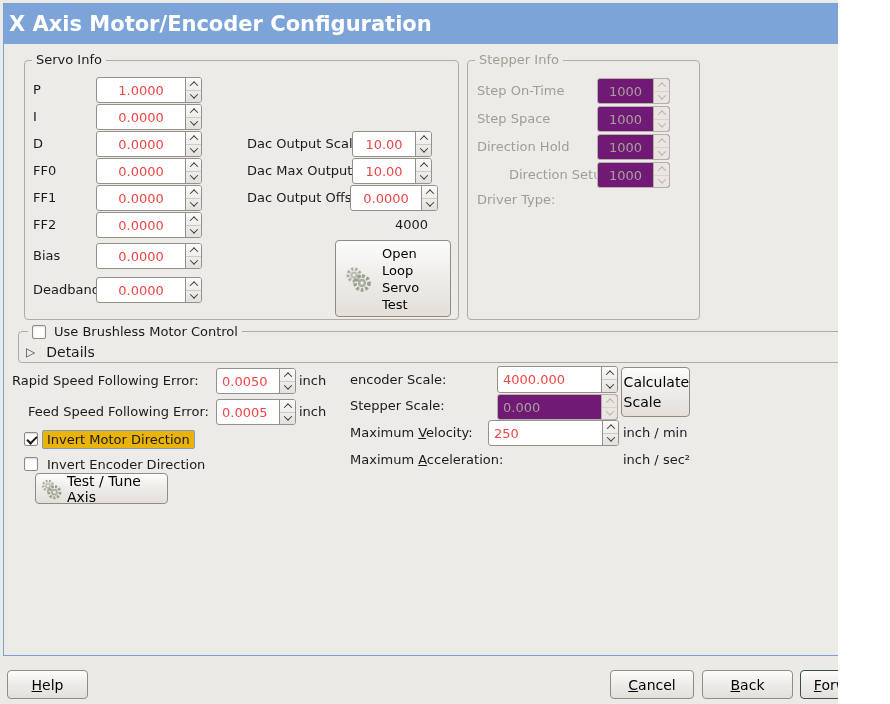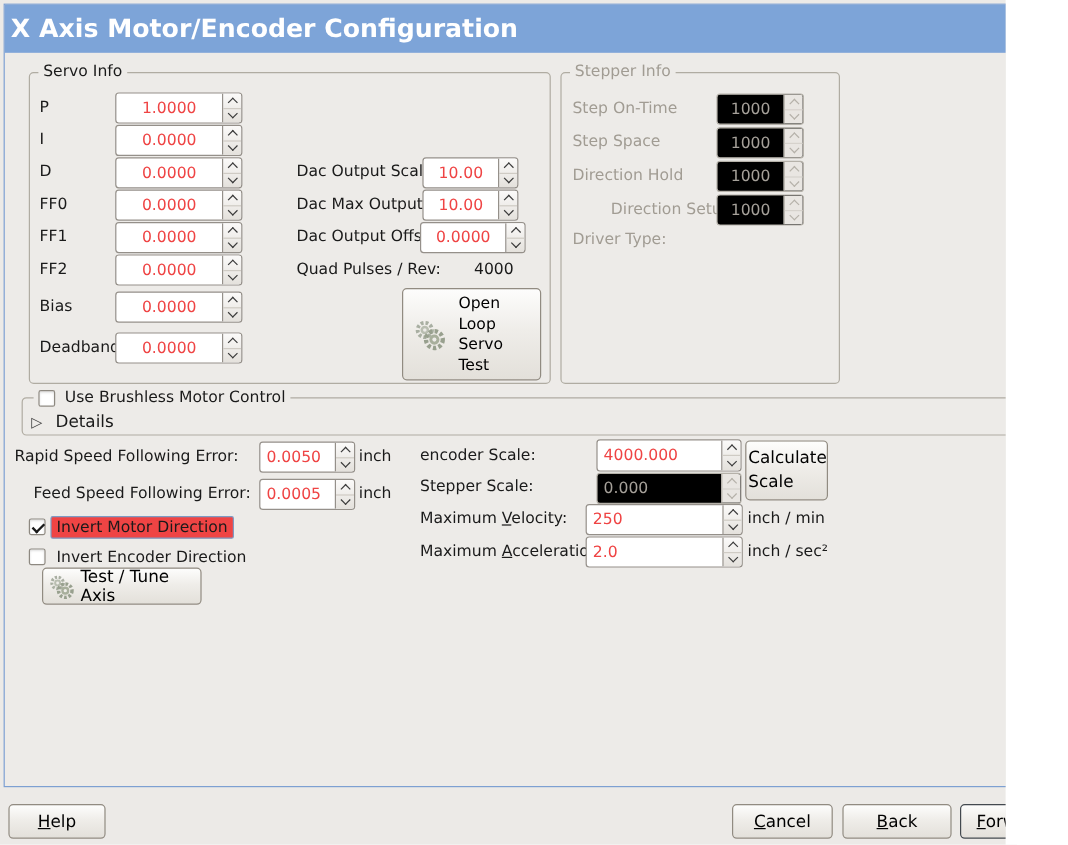--- a/index.html
+++ b/index.html
@@ -25,21 +25,21 @@
   .spinbox{position:absolute;display:flex;background:#ffffff;border:1px solid #95908A;border-radius:3px;overflow:hidden;box-sizing:border-box;}
   .spinbox input{flex:1;min-width:0;border:none;outline:none;background:transparent;margin:0;padding:0 5px;
     font-family:"DejaVu Sans","Liberation Sans",sans-serif;font-size:13px;color:#ef4444;}
   .spinbox.center input{text-align:center;}
   .spin{width:15px;display:flex;flex-direction:column;border-left:1px solid #95908A;background:linear-gradient(#FBFAF9,#E4E1DC);}
   .spin-btn{flex:1;display:flex;align-items:center;justify-content:center;cursor:default;}
   .spin-btn.up{border-bottom:1px solid #CFCBC4;}
   .caret{display:block;width:5px;height:5px;border-left:1.6px solid #3A3A3A;border-top:1.6px solid #3A3A3A;}
   .caret.up{transform:rotate(45deg) translate(1px,1px);}
   .caret.down{transform:rotate(225deg) translate(1px,1px);}
-  .spinbox.disabled{background:#000000;border-color:#B5B1A9;}
+  .spinbox.disabled{background:#701a75;border-color:#B5B1A9;}
   .spinbox.disabled input{color:#A6A19A;}
   .spinbox.disabled .spin{background:#E9E6E2;border-left-color:#B5B1A9;}
   .spinbox.disabled .spin-btn.up{border-bottom-color:#D6D2CC;}
   .spinbox.disabled .caret{border-color:#B5B1A9;}
 
   
   .btn{position:absolute;box-sizing:border-box;background:linear-gradient(#FDFDFC,#EFEDE9 45%,#E3E0DA);
     border:1px solid #918B81;border-radius:4px;display:flex;align-items:center;justify-content:center;
     font-size:14px;color:#000;cursor:default;}
   .btn.focus{border-color:#43494F;}
@@ -48,21 +48,21 @@
   
   .combo{position:absolute;box-sizing:border-box;display:flex;align-items:center;background:#E9E6E2;
     border:1px solid #B5B1A9;border-radius:3px;color:#A6A19A;}
   .combo .combo-text{flex:1;padding-left:8px;}
   .combo .combo-arrows{width:18px;align-self:stretch;border-left:1px solid #C9C5BE;display:flex;flex-direction:column;align-items:center;justify-content:center;gap:2px;}
   .combo .caret{width:4px;height:4px;border-color:#B5B1A9;}
 
   
   .checkbox{position:relative;width:14px;height:14px;box-sizing:border-box;background:#fff;border:1px solid #8E8981;border-radius:2px;box-shadow:inset 0 1px 2px rgba(0,0,0,0.15);flex:none;}
   .checkbox .checkmark{position:absolute;left:2px;top:3px;width:8px;height:4px;border-left:2px solid #1a1a1a;border-bottom:2px solid #1a1a1a;transform:rotate(-45deg);}
-  .hl{background:#ef4444;border:1px solid #7D9BC4;border-radius:2px;padding:1px 4px;}
+  .hl{background:#eab308;border:1px solid #7D9BC4;border-radius:2px;padding:1px 4px;}
 
   .flexrow{position:absolute;display:flex;align-items:center;}
   .expander-arrow{font-size:12px;color:#444;}
   .gear-icon{flex:none;}
 </style>
 </head>
 <body>
 
 <div class="window">
 
@@ -169,21 +169,20 @@
         </div>
         <div class="spin-btn">
           <i class="caret down"></i>
         </div>
       </div>
   </div>
 
   <span class="lbl lh26" style="left:247px;top:131px;">Dac Output Scale:</span>
   <span class="lbl lh26" style="left:247px;top:158px;">Dac Max Output:</span>
   <span class="lbl lh26" style="left:247px;top:185px;">Dac Output Offset:</span>
-  <span class="lbl lh26" style="left:247px;top:212px;">Quad Pulses / Rev:</span>
   <span class="lbl lh26" style="left:395px;top:212px;">4000</span>
 
   <div class="spinbox center" style="left:352px;top:131px;width:80px;height:26px;">
     <input value="10.00" style="">
     <div class="spin">
         <div class="spin-btn up">
           <i class="caret up"></i>
         </div>
         <div class="spin-btn">
           <i class="caret down"></i>
@@ -359,31 +358,20 @@
           <i class="caret up"></i>
         </div>
         <div class="spin-btn">
           <i class="caret down"></i>
         </div>
       </div>
   </div>
   <span class="lbl lh26" style="left:623px;top:420px;">inch / min</span>
 
   <span class="lbl lh26" style="left:350px;top:447px;">Maximum <u>A</u>cceleration:</span>
-  <div class="spinbox" style="left:488px;top:447px;width:131px;height:26px;">
-    <input value="2.0" style="">
-    <div class="spin">
-        <div class="spin-btn up">
-          <i class="caret up"></i>
-        </div>
-        <div class="spin-btn">
-          <i class="caret down"></i>
-        </div>
-      </div>
-  </div>
   <span class="lbl lh26" style="left:623px;top:447px;">inch / sec²</span>
 
   <div class="flexrow" style="left:24px;top:429px;height:20px;gap:4px;">
     <span class="checkbox">
         <span class="checkmark"></span>
       </span>
     <span class="hl">Invert Motor Direction</span>
   </div>
   <div class="flexrow" style="left:24px;top:454px;height:20px;gap:9px;">
     <span class="checkbox"></span>

